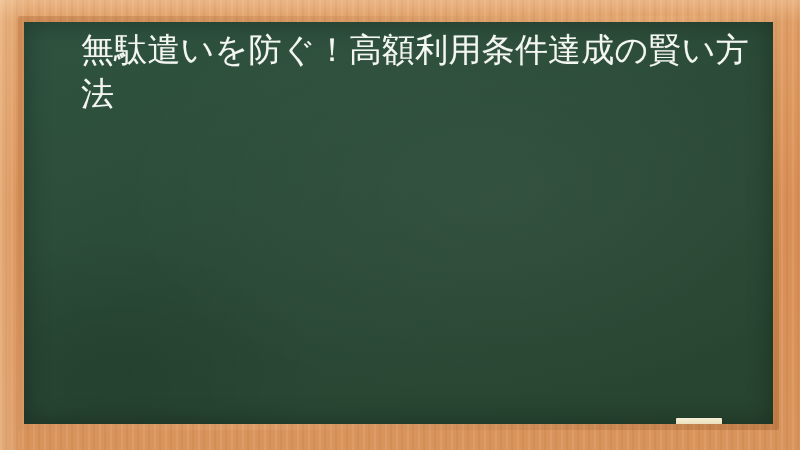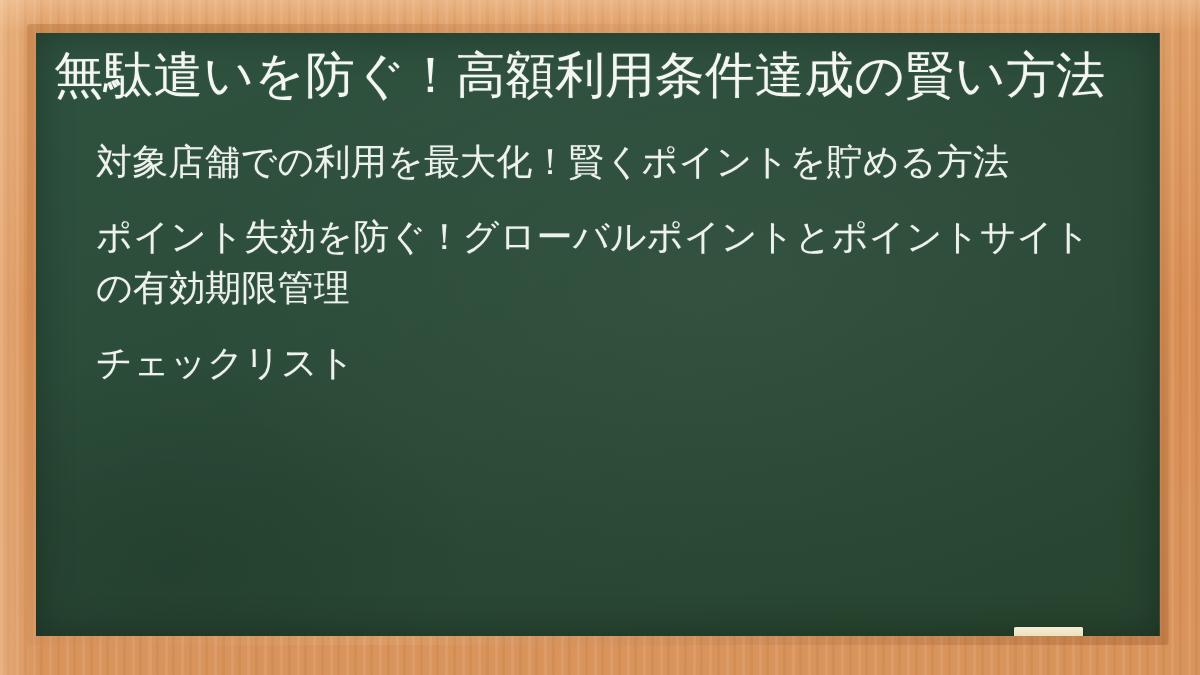--- a/index.html
+++ b/index.html
@@ -65,20 +65,21 @@
       linear-gradient(160deg, #2f5340 0%, #2a4a37 48%, #27442f 100%);
     box-shadow: inset 0 0 26px rgba(0,0,0,0.30);
     overflow: hidden;
   }
 
   .board-inner {
     position: absolute;
     inset: 0;
     padding: 6px 14px 0 8px;
     box-sizing: border-box;
+    margin-left: 45px;
   }
 
   
   .title {
     margin: 0;
     padding: 0 0 0 4px;
     color: #f4f6f2;
     font-size: 33px;
     line-height: 1.34;
     font-weight: 400;
@@ -128,24 +129,19 @@
     <div class="frame-sheen-top"></div>
     <div class="frame-sheen-left"></div>
     <div class="frame-bevel"></div>
   </div>
 
   <div class="board">
     <div class="board-inner">
 
       <h1 class="title">無駄遣いを防ぐ！高額利用条件達成の賢い方法</h1>
 
-      <ul class="items">
-        <li class="item">対象店舗での利用を最大化！賢くポイントを貯める方法</li>
-        <li class="item">ポイント失効を防ぐ！グローバルポイントとポイントサイトの有効期限管理</li>
-        <li class="item">チェックリスト</li>
-      </ul>
 
     </div>
 
     <div class="chalk-stick"></div>
   </div>
 
 </div>
 
 </body></html>

